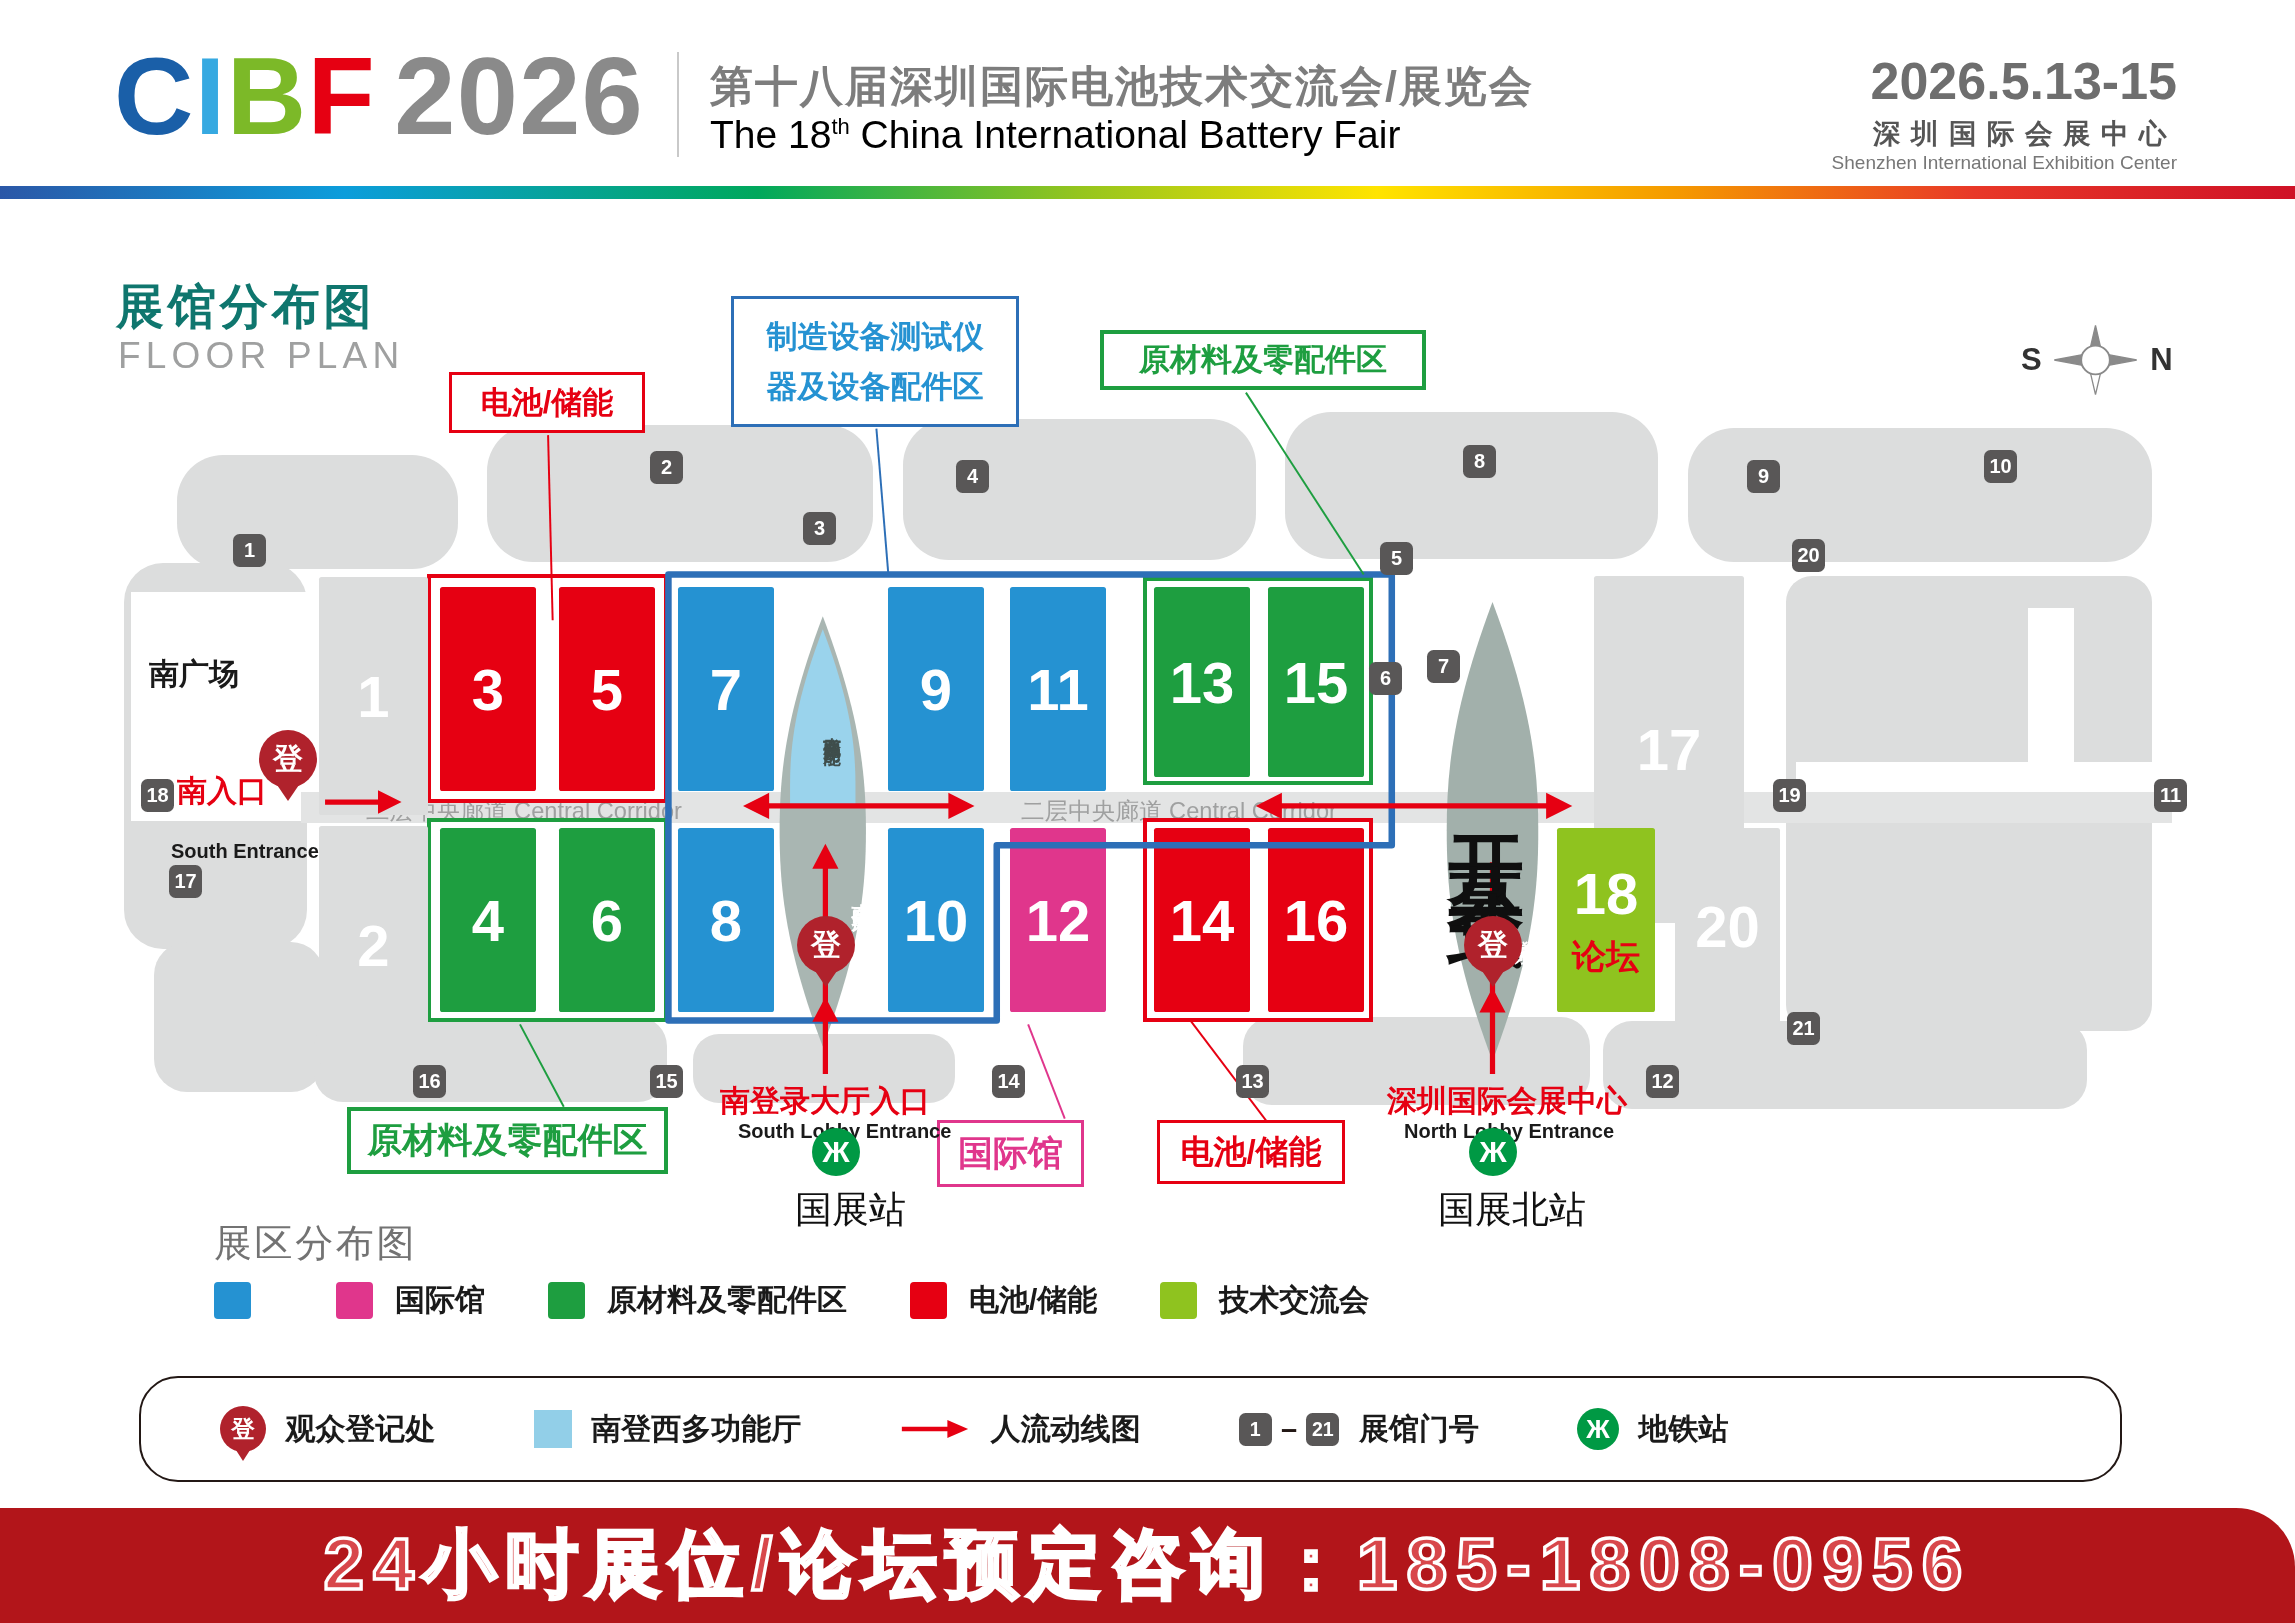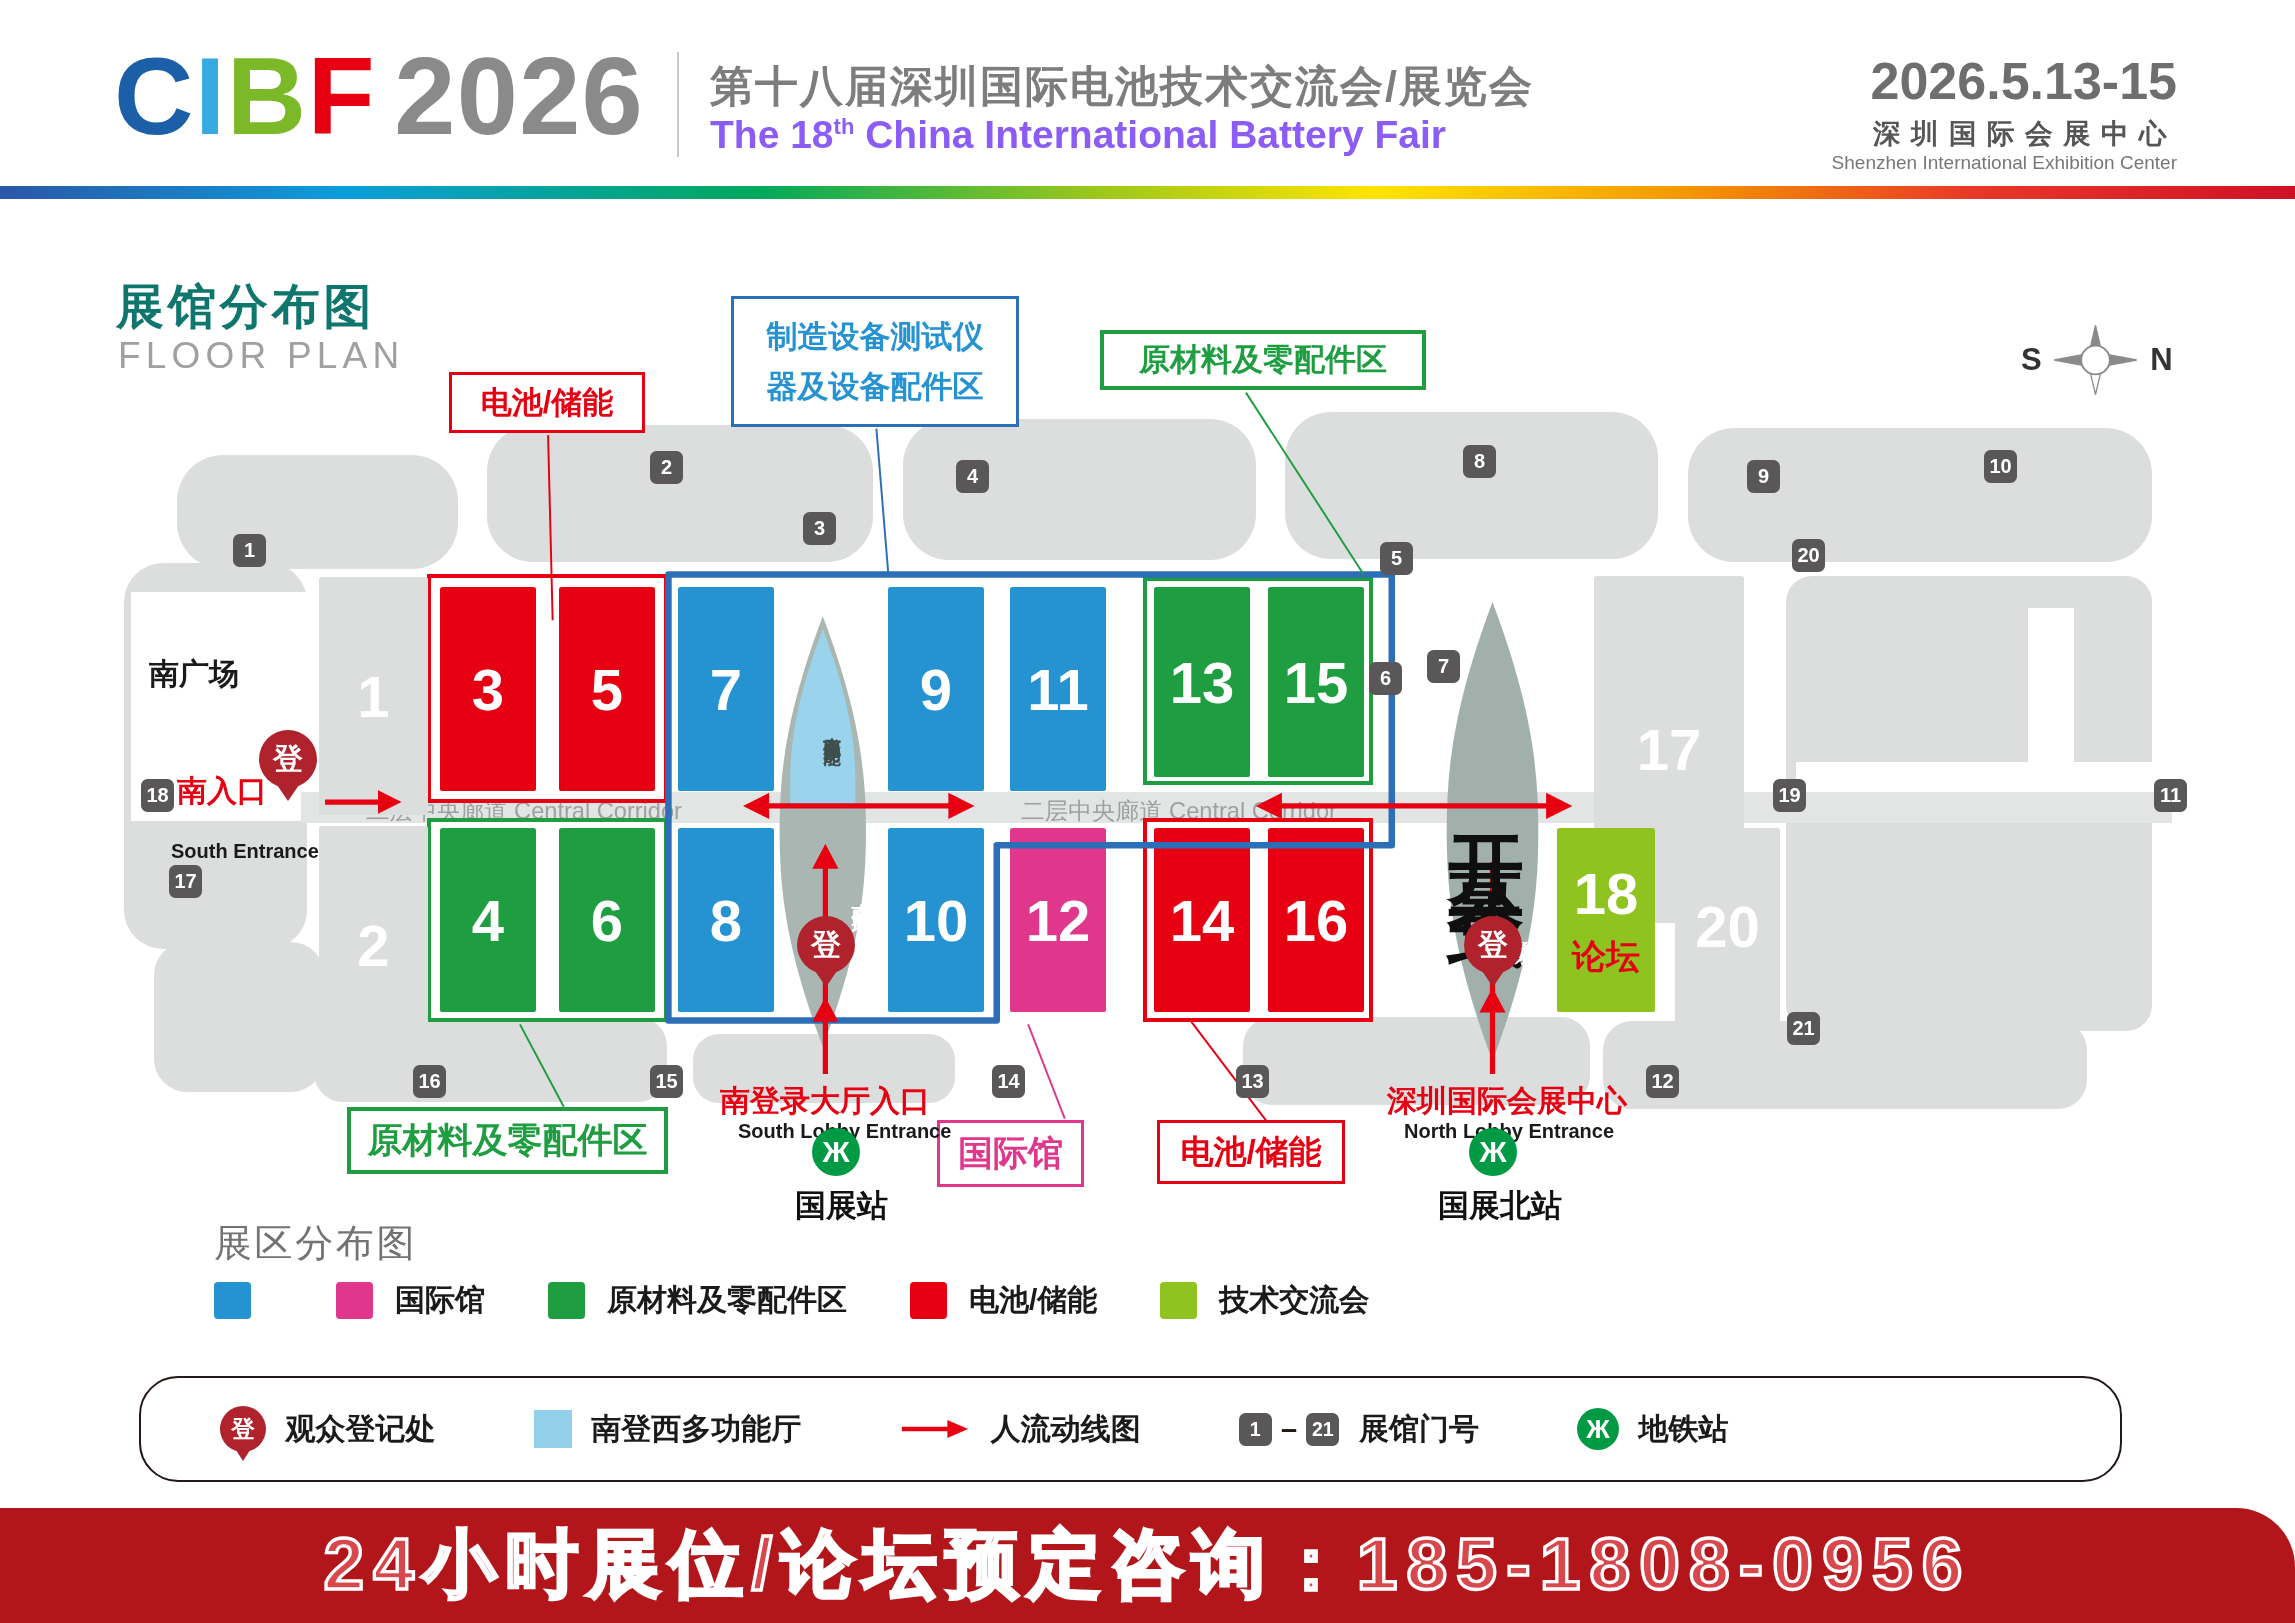--- a/index.html
+++ b/index.html
@@ -12,21 +12,21 @@
   html,body{width:2295px;height:1623px;background:#fff;
     font-family:"Liberation Sans","DejaVu Sans",sans-serif;position:relative;overflow:hidden}
   .abs{position:absolute}
   
   .logo{left:114px;top:41px;font-size:110px;font-weight:800;letter-spacing:1.3px;line-height:1}
   .logo b{font-weight:800}
   .lg-c{color:#1a5fa8}.lg-i{color:#36a9e1}.lg-b{color:#7cb928}.lg-f{color:#e60012}
   .lg-y{color:#8a8a8a;margin-left:18.3px}
   .hdr-div{left:677px;top:52px;width:2px;height:105px;background:#c9c9c9}
   .title-cn{left:710px;top:58px;font-size:43px;font-weight:800;color:var(--gtext);letter-spacing:2px}
-  .title-en{left:710px;top:113px;font-size:39px;font-weight:700;color:#8b5cf6}
+  .title-en{left:710px;top:113px;font-size:39px;font-weight:400;color:#000000}
   .title-en sup{font-size:22px}
   .date{right:118px;top:51px;font-size:52px;font-weight:800;color:#6e6e6e;text-align:right}
   .venue-cn{right:118px;top:116px;font-size:27.5px;font-weight:700;color:#555;letter-spacing:10.5px;text-align:right}
   .venue-en{right:118px;top:152px;font-size:19px;color:#777;text-align:right}
   .rainbow{left:0;top:186px;width:2295px;height:13px;
     background:linear-gradient(90deg,#2b57a7 0%,#0c9ddb 15%,#00a85c 33%,#95c51e 47%,#ffe400 60%,#f59a00 73%,#e83828 86%,#cf1126 100%)}
   
   .plan-title{left:116px;top:275px;font-size:48px;font-weight:900;color:#0f766e;letter-spacing:3.9px}
   .plan-sub{left:118px;top:335px;font-size:37px;color:#9fa0a0;letter-spacing:5.2px}
   .compass{left:2021px;top:324px;width:196px;height:72px;display:flex;align-items:center;gap:11.8px;color:#333;font-size:31px;font-weight:600}
@@ -70,21 +70,21 @@
   
   .pin{position:absolute;z-index:8;width:58px;height:58px;background:var(--pin);border-radius:50%;
     color:#fff;font-size:30px;font-weight:800;display:flex;align-items:center;justify-content:center}
   .pin::after{content:"";position:absolute;left:50%;top:52px;transform:translateX(-50%);
     border:13px solid transparent;border-top:19.6px solid var(--pin)}
   
   .ent-cn{position:absolute;font-size:30px;font-weight:800;color:var(--red);z-index:8;white-space:nowrap}
   .ent-en{position:absolute;font-size:20px;font-weight:600;color:#1a1a1a;z-index:8;white-space:nowrap}
   .metro{position:absolute;z-index:8;width:48px;height:48px;border-radius:50%;background:var(--metro);
     color:#fff;display:flex;align-items:center;justify-content:center;font-size:30px;font-weight:800}
-  .metro-label{position:absolute;z-index:8;font-size:31px;font-weight:700;color:#111;white-space:nowrap}
+  .metro-label{position:absolute;z-index:8;font-size:37px;font-weight:400;color:#111;white-space:nowrap}
   
   .legend-title{left:214px;top:1218px;font-size:38px;font-weight:400;color:#737373;letter-spacing:2.6px}
   .legend-row{left:214px;top:1277px;width:1897px;height:46px;display:flex;align-items:center;z-index:8}
   .legend-item{display:flex;align-items:center;margin-right:63px}
   .sq{width:37px;height:37px;border-radius:3.9px;margin-right:22px}
   .legend-item span{font-size:30px;font-weight:700;color:#1a1a1a;white-space:nowrap}
   
   .keybar{left:139px;top:1376px;width:1983px;height:106px;border:2.6px solid #231815;border-radius:39px;
     display:flex;align-items:center;padding:0 79px;z-index:8}
   .key-item{display:flex;align-items:center;margin-right:98px}

